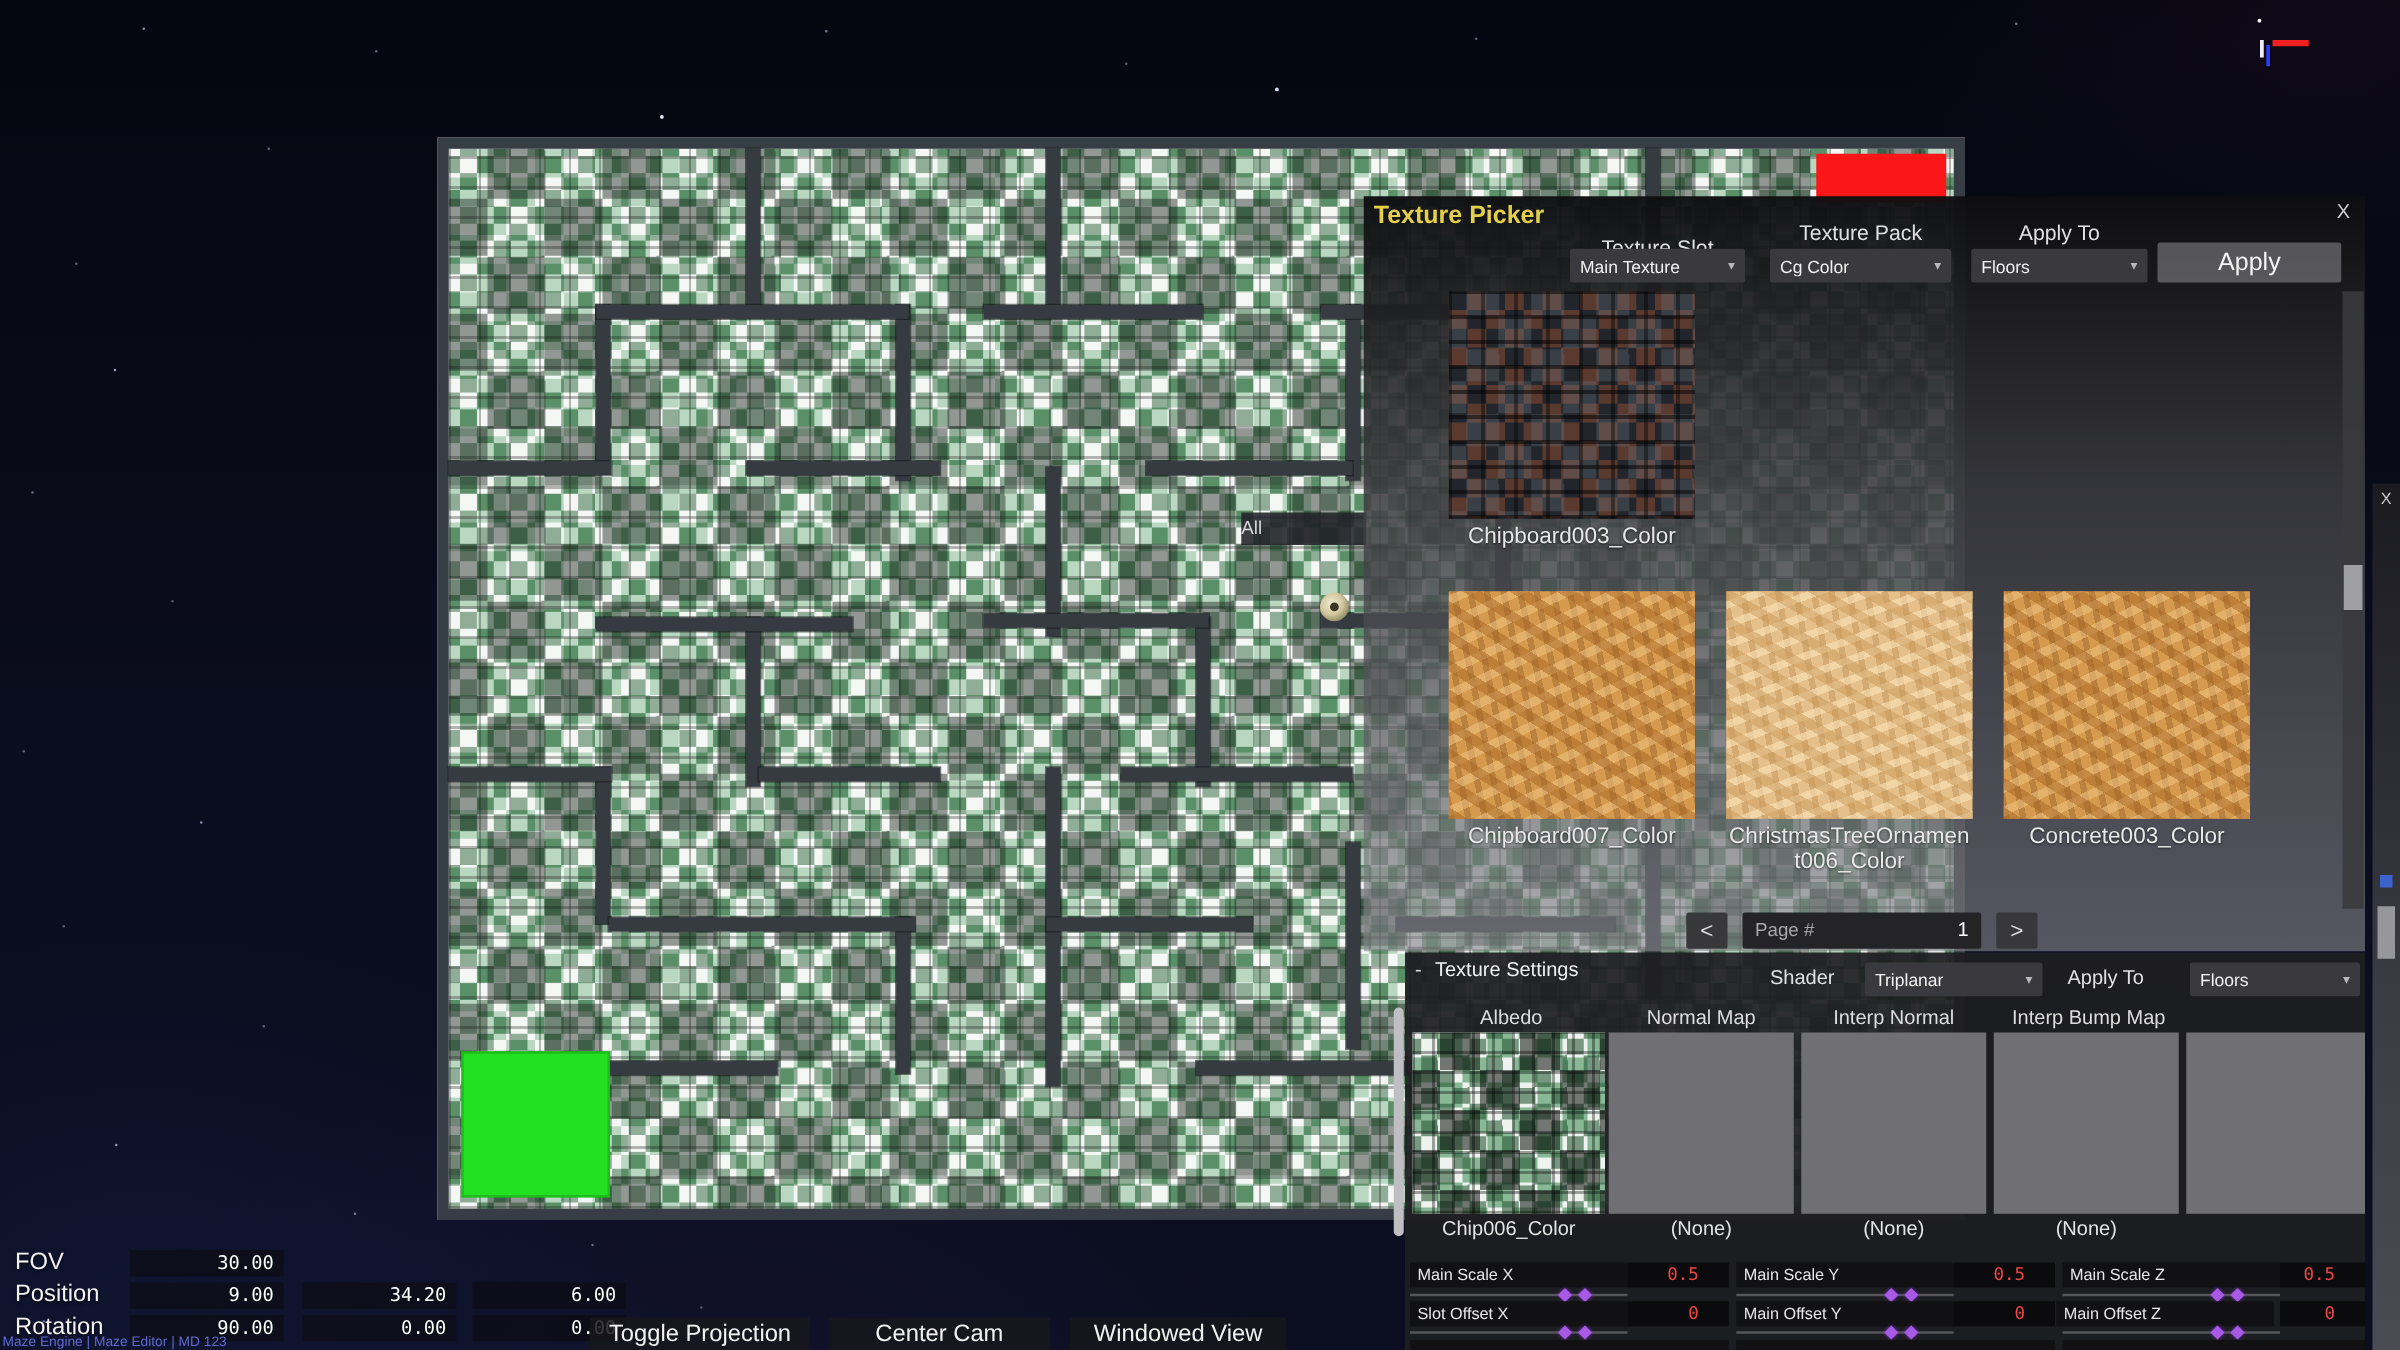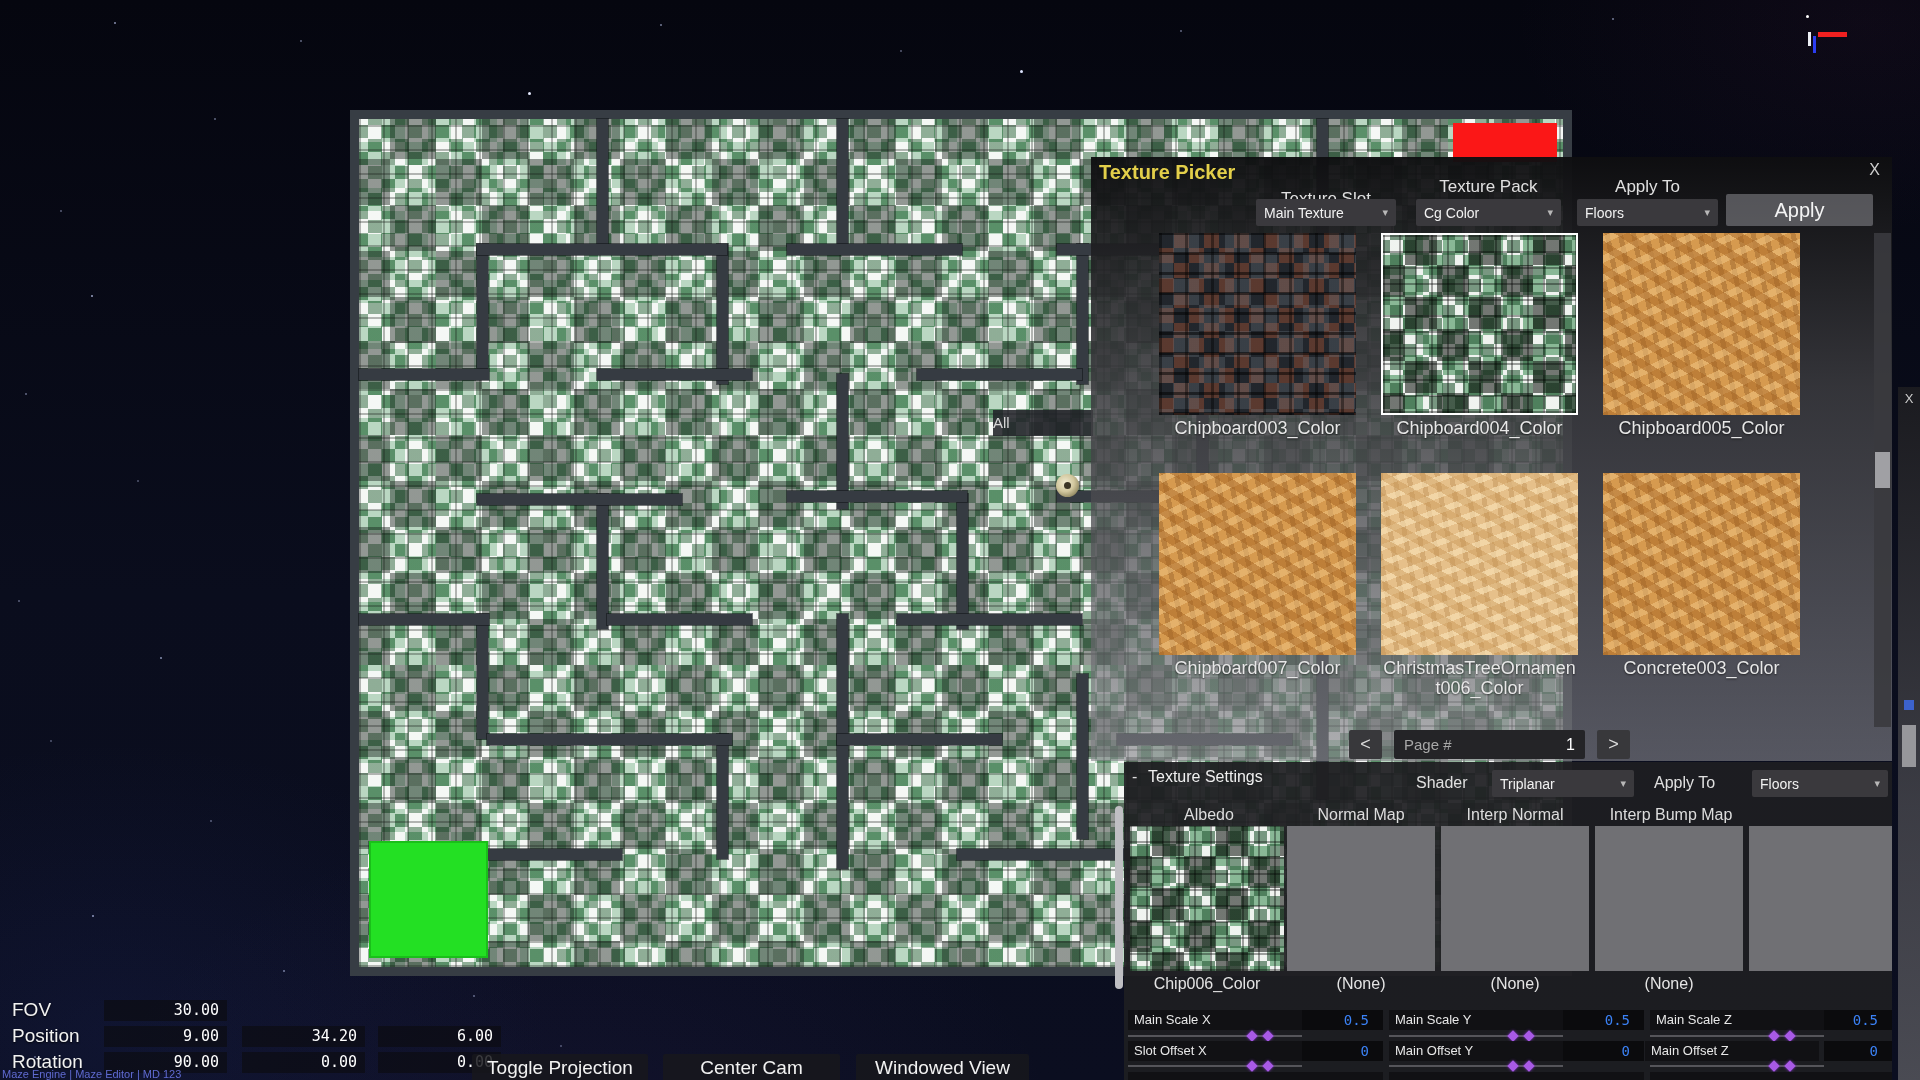--- a/index.html
+++ b/index.html
@@ -134,23 +134,23 @@
     background:rgba(30,30,33,0.93);}
   .ts-collapse{position:absolute;left:8px;top:6px;font-size:16px;color:#dddddd;}
   .ts-title{position:absolute;left:24px;top:6px;font-size:16px;color:#f0f0f0;}
   .ts-label{position:absolute;font-size:16px;color:#e0e0e0;}
   .ts-collabel{position:absolute;top:44px;font-size:16px;color:#dddddd;text-align:center;}
   .ts-thumb{position:absolute;top:64px;height:145px;}
   .ts-gray{background:#707074;}
   .ts-name{position:absolute;top:213px;font-size:16px;color:#e4e4e4;text-align:center;}
   .sl-strip{position:absolute;height:20px;background:rgba(16,16,18,0.88);box-sizing:border-box;
     font-size:13px;color:#e8e8e8;line-height:20px;padding-left:6px;width:174px;overflow:hidden;white-space:nowrap;}
-  .sl-val{position:absolute;height:20px;width:81px;background:#0b0b0d;color:#3b82f6;
+  .sl-val{position:absolute;height:20px;width:81px;background:#0b0b0d;color:#ef4444;
     font-family:"DejaVu Sans Mono",monospace;font-size:14px;line-height:20px;text-align:right;
-    padding-right:14px;box-sizing:border-box;}
+    padding-right:24px;box-sizing:border-box;}
   .sl-track{position:absolute;width:174px;height:2px;background:#55555a;}
   .sl-dia{position:absolute;width:8px;height:8px;background:#a85ae6;transform:rotate(45deg);box-shadow:0 0 3px #7a30c0;}
   .sl-stub{position:absolute;height:8px;width:255px;background:rgba(16,16,18,0.88);}
   .ts-vscroll{position:absolute;left:1115px;top:806px;width:8px;height:183px;background:#bfbfc3;border-radius:4px;z-index:11;}
 
   
   .hud-label{position:absolute;font-size:19px;color:#f2f2f2;z-index:12;text-shadow:0 1px 2px rgba(0,0,0,.8);}
   .hud-box{position:absolute;width:123px;height:21px;background:rgba(12,12,15,0.62);z-index:12;
     color:#ffffff;font-family:"DejaVu Sans Mono",monospace;font-size:15px;line-height:21px;
     text-align:right;padding-right:8px;box-sizing:border-box;}
@@ -229,28 +229,20 @@
   <div class="ddl" style="left:486px;top:42px;width:141px">
     <span class="ddl-val">Floors</span>
     <span class="chev">▾</span>
   </div>
   <div class="tp-apply">Apply</div>
 
   <div class="tp-item" style="left:68px;top:76px">
     <div class="tp-thumb tex-circuit-dark"></div>
     <div class="tp-name">Chipboard003_Color</div>
   </div>
-  <div class="tp-item" style="left:290px;top:76px">
-    <div class="tp-thumb tex-circuit-green sel"></div>
-    <div class="tp-name">Chipboard004_Color</div>
-  </div>
-  <div class="tp-item" style="left:512px;top:76px">
-    <div class="tp-thumb tex-chipboard"></div>
-    <div class="tp-name">Chipboard005_Color</div>
-  </div>
   <div class="tp-item" style="left:68px;top:316px">
     <div class="tp-thumb tex-chipboard"></div>
     <div class="tp-name">Chipboard007_Color</div>
   </div>
   <div class="tp-item" style="left:290px;top:316px">
     <div class="tp-thumb tex-chipboard-light"></div>
     <div class="tp-name">ChristmasTreeOrnament006_Color</div>
   </div>
   <div class="tp-item" style="left:512px;top:316px">
     <div class="tp-thumb tex-chipboard"></div>

